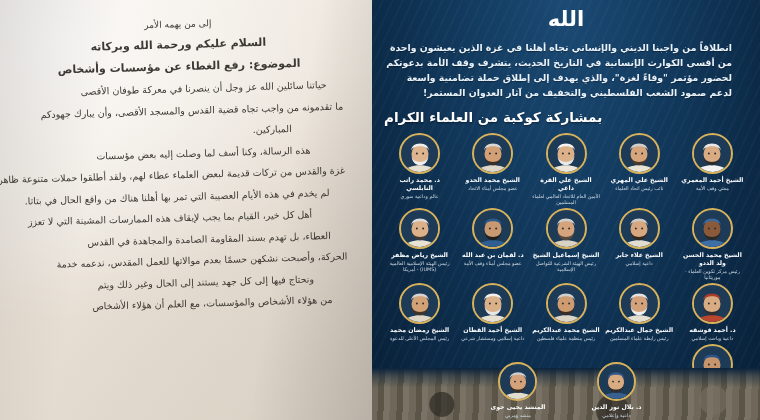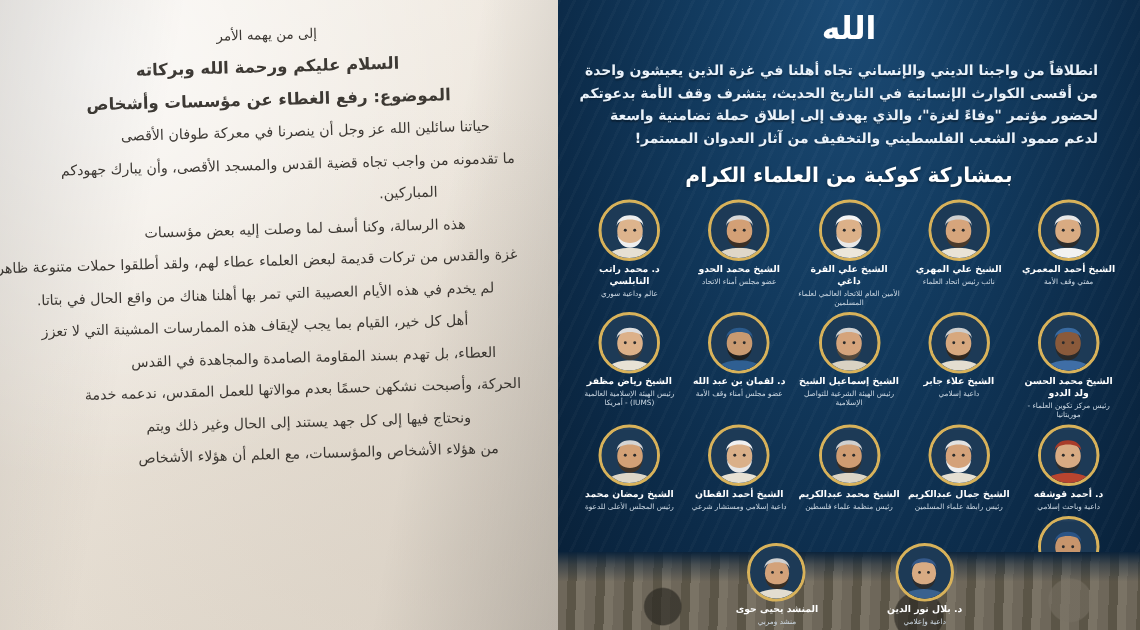--- a/index.html
+++ b/index.html
@@ -125,21 +125,21 @@
     font-size: 9.3px;
     line-height: 1.62;
     letter-spacing: 0.2px;
     font-weight: bold;
     text-shadow: 0 1px 1px rgba(0,0,0,0.35);
   }
   .subhead {
     margin-top: 9px;
     color: #ffffff;
     direction: rtl;
-    text-align: center;
+    text-align: left;
     font-size: 13.5px;
     font-weight: bold;
     text-shadow: 0 1px 2px rgba(0,0,0,0.45);
   }
 
   
   .grid {
     margin-top: 8px;
     display: grid;
     grid-template-columns: repeat(5, 1fr);

